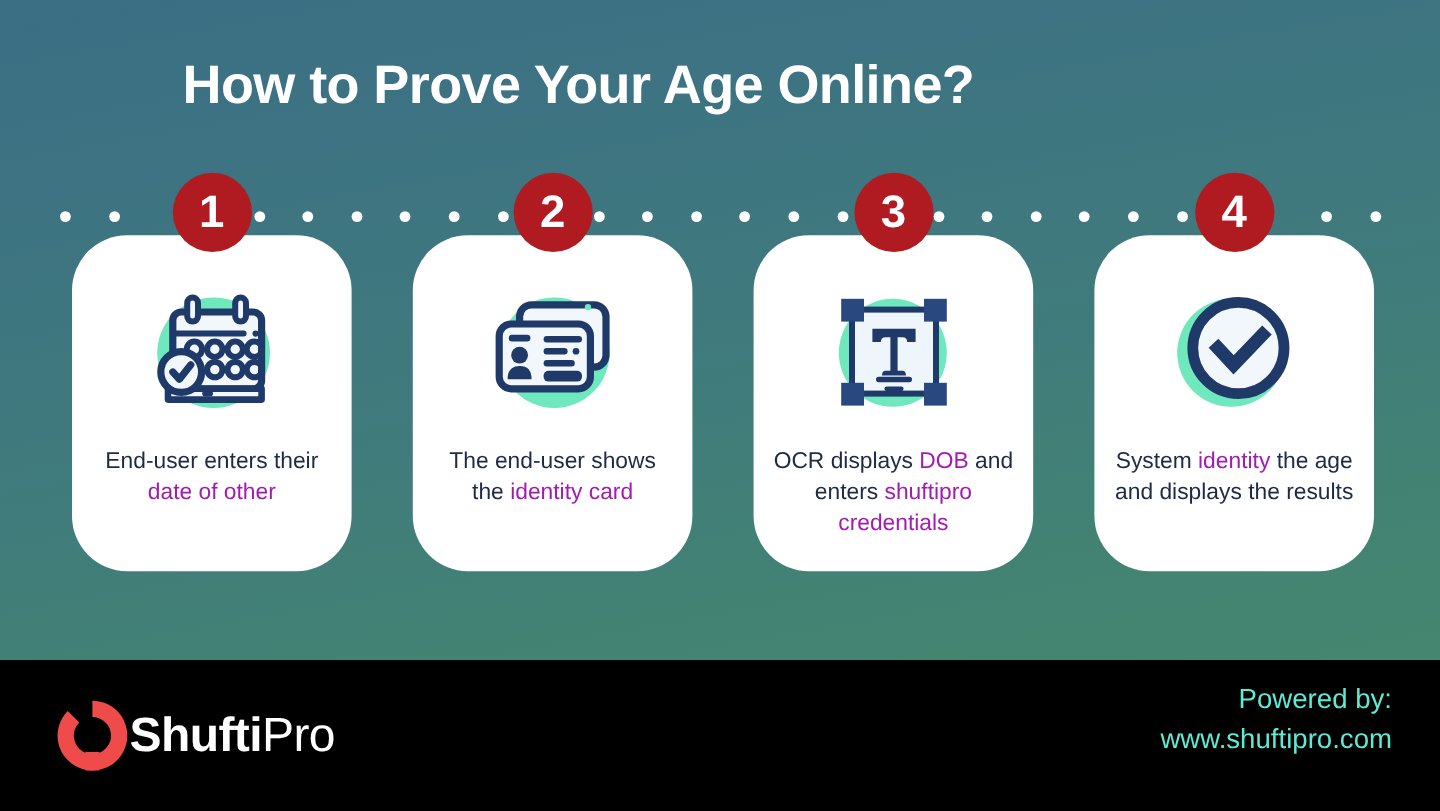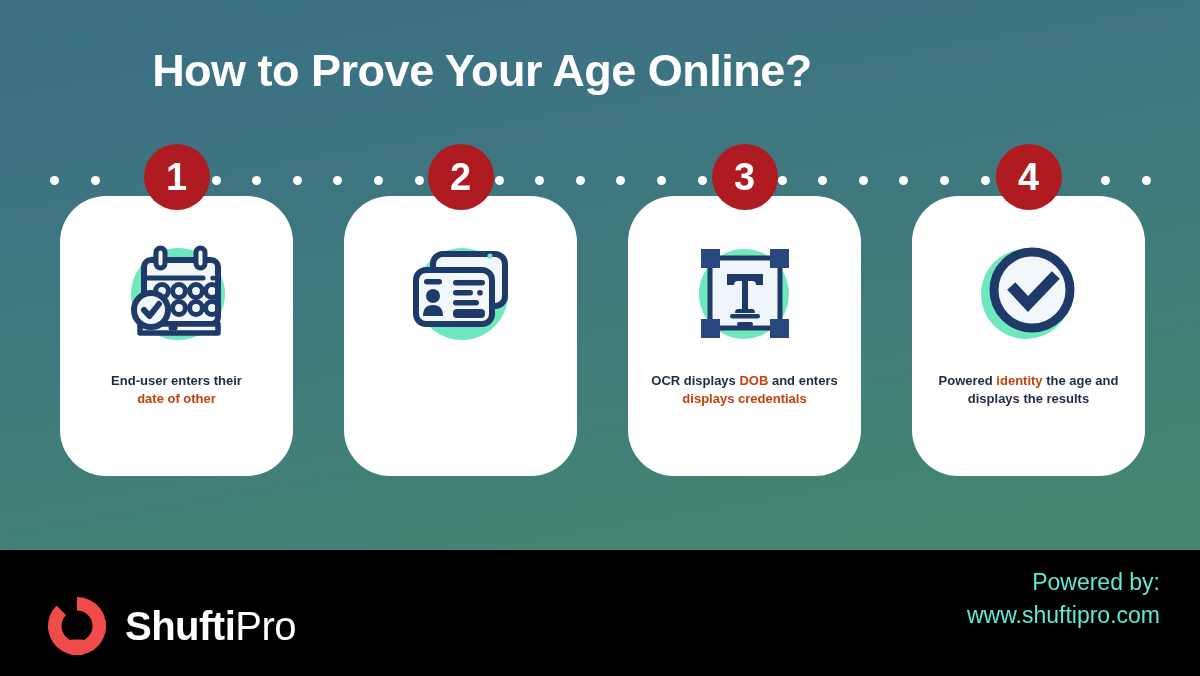--- a/index.html
+++ b/index.html
@@ -83,40 +83,39 @@
     width:120px;
     height:112px;
     display:flex;
     align-items:center;
     justify-content:center;
   }
   .caption {
     margin-top:22px;
     width:215px;
     text-align:center;
-    font-size:13px;
-    font-weight:bold;
+    font-size:19px;
+    font-weight:normal;
     line-height:1.38;
     color:#1f2b44;
   }
-  .caption .hl { color:#c2410c; }
+  .caption .hl { color:#a21caf; }
 
   
   .footer {
     position:absolute;
     left:0; top:550px;
     width:1200px; height:126px;
     background:#000000;
   }
   .logo {
     position:absolute;
-    left:46px; top:45px;
-    display:flex;
-    align-items:center;
-    gap:17px;
+    left:46px; top:32px;
+    display:flex;
+    align-items:center;
   }
   .logo-mark { width:62px; height:62px; display:block; }
   .logo-text {
     color:#ffffff;
     font-size:40px;
     line-height:1;
     letter-spacing:-0.5px;
     white-space:nowrap;
   }
   .logo-text .b { font-weight:bold; }
@@ -208,54 +207,58 @@
             <rect x="22" y="41" width="18" height="5.5" rx="2.7" fill="#1f3a68"></rect>
             <circle cx="31" cy="58" r="7" fill="#1f3a68"></circle>
             <path d="M21 78 q0-11 10-11 q10 0 10 11 z" fill="#1f3a68"></path>
             <rect x="51" y="42" width="32" height="5.5" rx="2.7" fill="#1f3a68"></rect>
             <rect x="51" y="52" width="20" height="5.5" rx="2.7" fill="#1f3a68"></rect>
             <circle cx="78" cy="54.7" r="2.8" fill="#1f3a68"></circle>
             <rect x="51" y="62" width="26" height="5.5" rx="2.7" fill="#1f3a68"></rect>
             <rect x="51" y="71" width="32" height="9" rx="4" fill="#1f3a68"></rect>
           </svg>
         </div>
+        <div class="caption">
+          <span>The end-user shows</span><br>
+          <span>the </span><span class="hl">identity card</span>
+        </div>
       </div>
 
       <div class="card">
         <div class="badge">3</div>
         <div class="icon-wrap">
           <svg width="118" height="112" viewBox="0 0 118 112">
             <ellipse cx="58" cy="56" rx="45" ry="45" fill="#6fe8bd"></ellipse>
             <rect x="24" y="20" width="70" height="70" fill="#eef5fb"></rect>
             <rect x="24" y="20" width="70" height="70" fill="none" stroke="#1f3a68" stroke-width="5"></rect>
             <path d="M41 36 h36 v11 h-7 q0-4 -4-4 h-4 v28 h4 q3 0 3 4 h-20 q0-4 3-4 h4 v-28 h-4 q-4 0-4 4 h-7 z" fill="#1f3a68"></path>
             <rect x="44" y="76" width="30" height="4.5" rx="2.2" fill="#1f3a68"></rect>
             <rect x="51" y="84" width="16" height="4" rx="2" fill="#1f3a68"></rect>
             <rect x="15" y="11" width="19" height="19" fill="#2a4880"></rect>
             <rect x="84" y="11" width="19" height="19" fill="#2a4880"></rect>
             <rect x="15" y="81" width="19" height="19" fill="#2a4880"></rect>
             <rect x="84" y="81" width="19" height="19" fill="#2a4880"></rect>
           </svg>
         </div>
         <div class="caption">
-          <span>OCR displays </span><span class="hl">DOB</span><span> and enters </span><span class="hl">displays credentials</span>
+          <span>OCR displays </span><span class="hl">DOB</span><span> and enters </span><span class="hl">shuftipro credentials</span>
         </div>
       </div>
 
       <div class="card">
         <div class="badge">4</div>
         <div class="icon-wrap">
           <svg width="118" height="112" viewBox="0 0 118 112">
             <ellipse cx="56" cy="56" rx="45" ry="45" fill="#6fe8bd"></ellipse>
             <circle cx="62" cy="52" r="38" fill="#f2f7fb" stroke="#1f3a68" stroke-width="9"></circle>
             <path d="M45 52 l13 14 l24 -25" fill="none" stroke="#1f3a68" stroke-width="11" stroke-linecap="square" stroke-linejoin="miter"></path>
           </svg>
         </div>
         <div class="caption">
-          <span>Powered </span><span class="hl">identity</span><span> the age and displays the results</span>
+          <span>System </span><span class="hl">identity</span><span> the age and displays the results</span>
         </div>
       </div>
 
     </div>
   </div>
 
   <div class="footer">
     <div class="logo">
       <svg class="logo-mark" viewBox="0 0 64 64">
         <path d="M32 2 a30 30 0 1 1 -21.2 8.8 l9.9 9.9 a16 16 0 1 0 11.3 -4.7 z" fill="#ef4b4b"></path>

